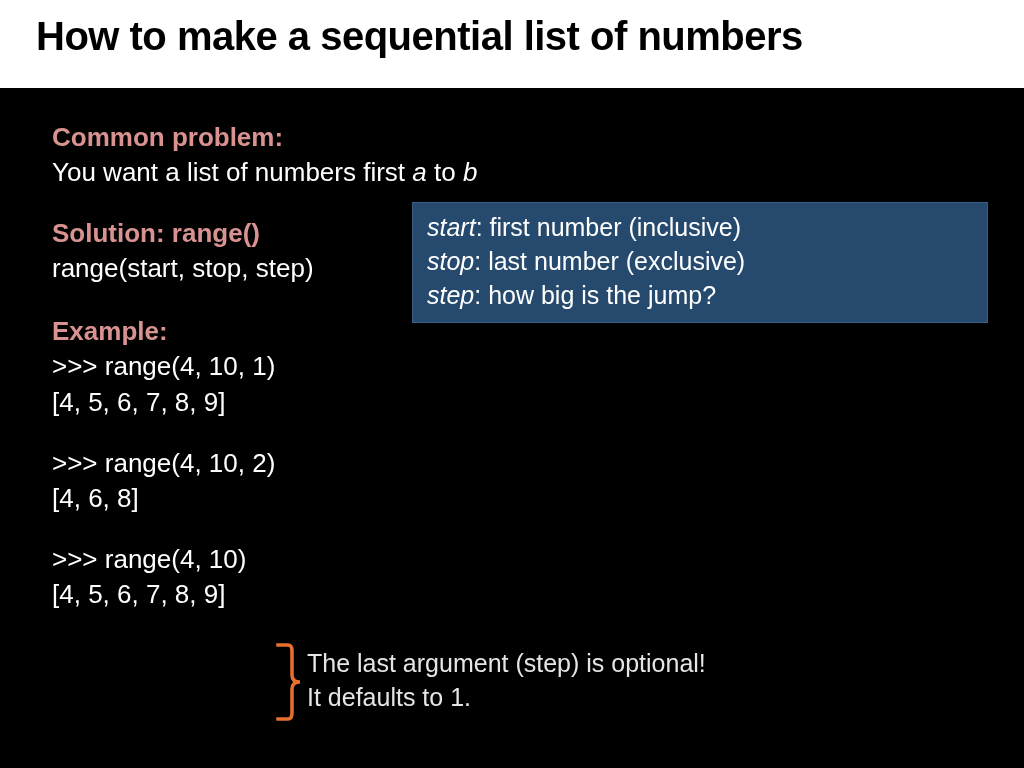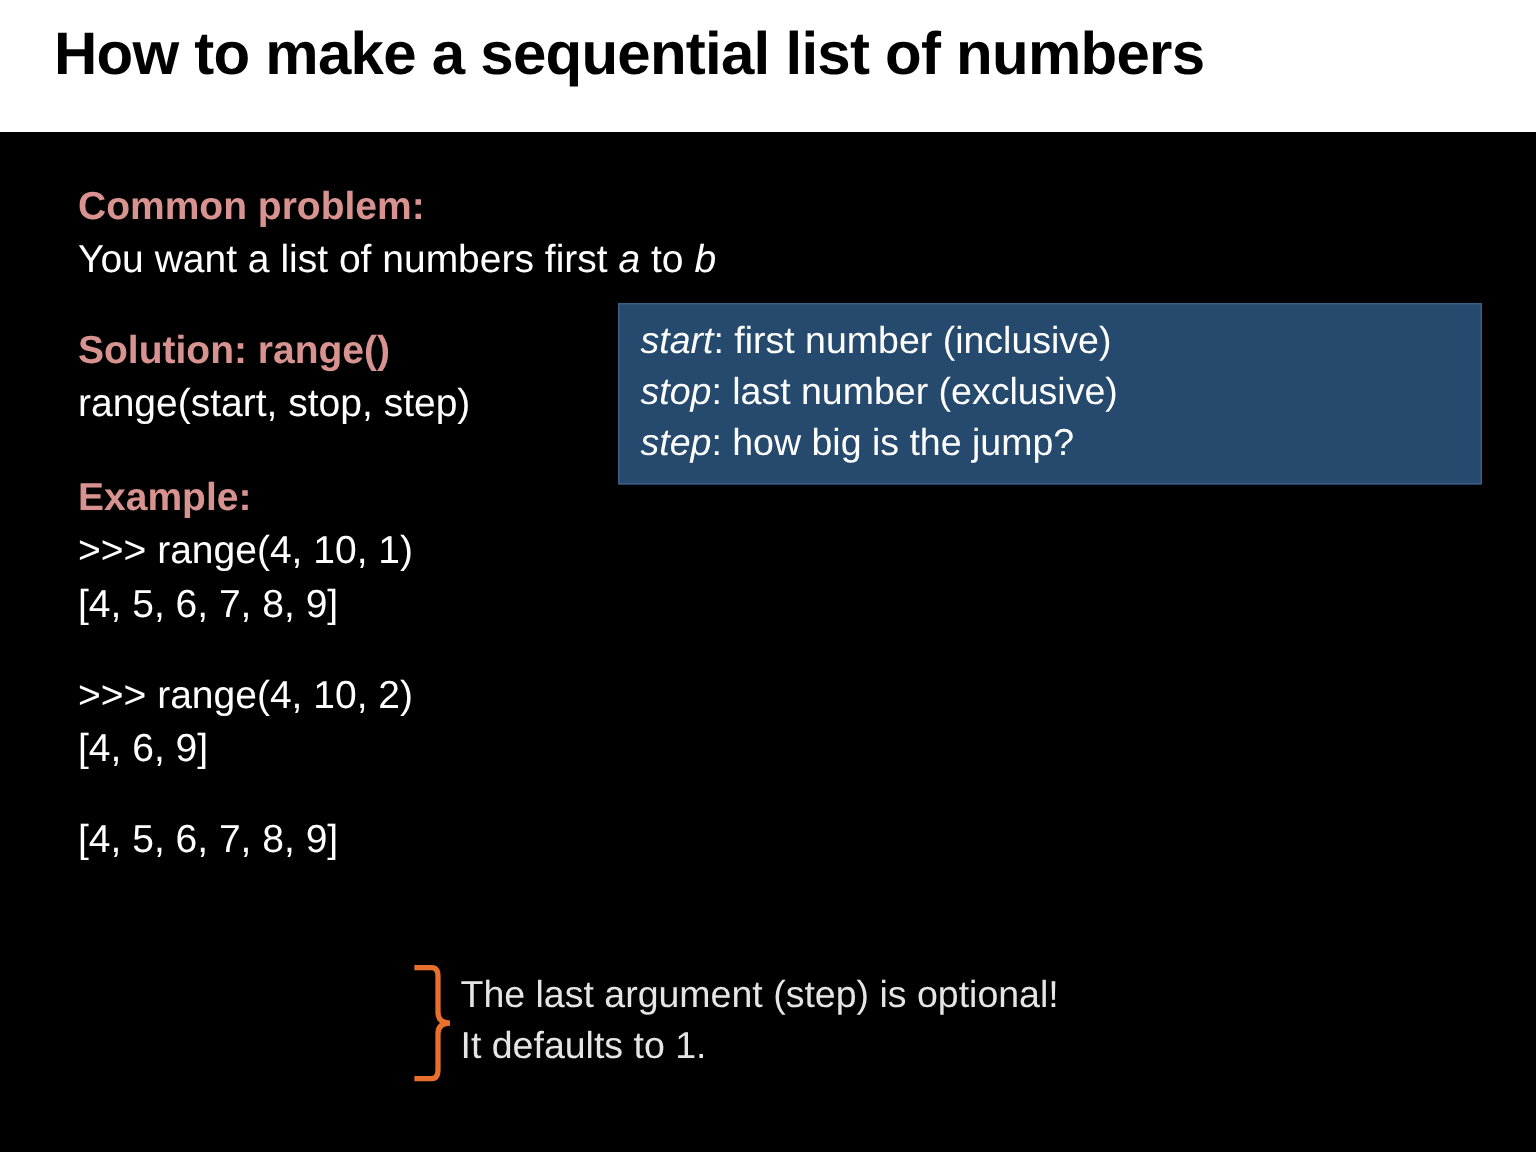--- a/index.html
+++ b/index.html
@@ -87,22 +87,23 @@
     <div class="heading">Solution: range()</div>
     <div class="body-text">range(start, stop, step)</div>
   </div>
 
   <div>
     <div class="heading">Example:</div>
     <div class="body-text">&gt;&gt;&gt; range(4, 10, 1)</div>
     <div class="body-text">[4, 5, 6, 7, 8, 9]</div>
     <div style="height:26px"></div>
     <div class="body-text">&gt;&gt;&gt; range(4, 10, 2)</div>
-    <div class="body-text">[4, 6, 9]</div>
+    <div class="body-text">[4, 6, 8]</div>
     <div style="height:26px"></div>
+    <div class="body-text">&gt;&gt;&gt; range(4, 10)</div>
     <div class="body-text">[4, 5, 6, 7, 8, 9]</div>
   </div>
 
   <div class="callout">
     <div>
       <span class="ital">start</span><span>: first number (inclusive)</span>
     </div>
     <div>
       <span class="ital">stop</span><span>: last number (exclusive)</span>
     </div>

